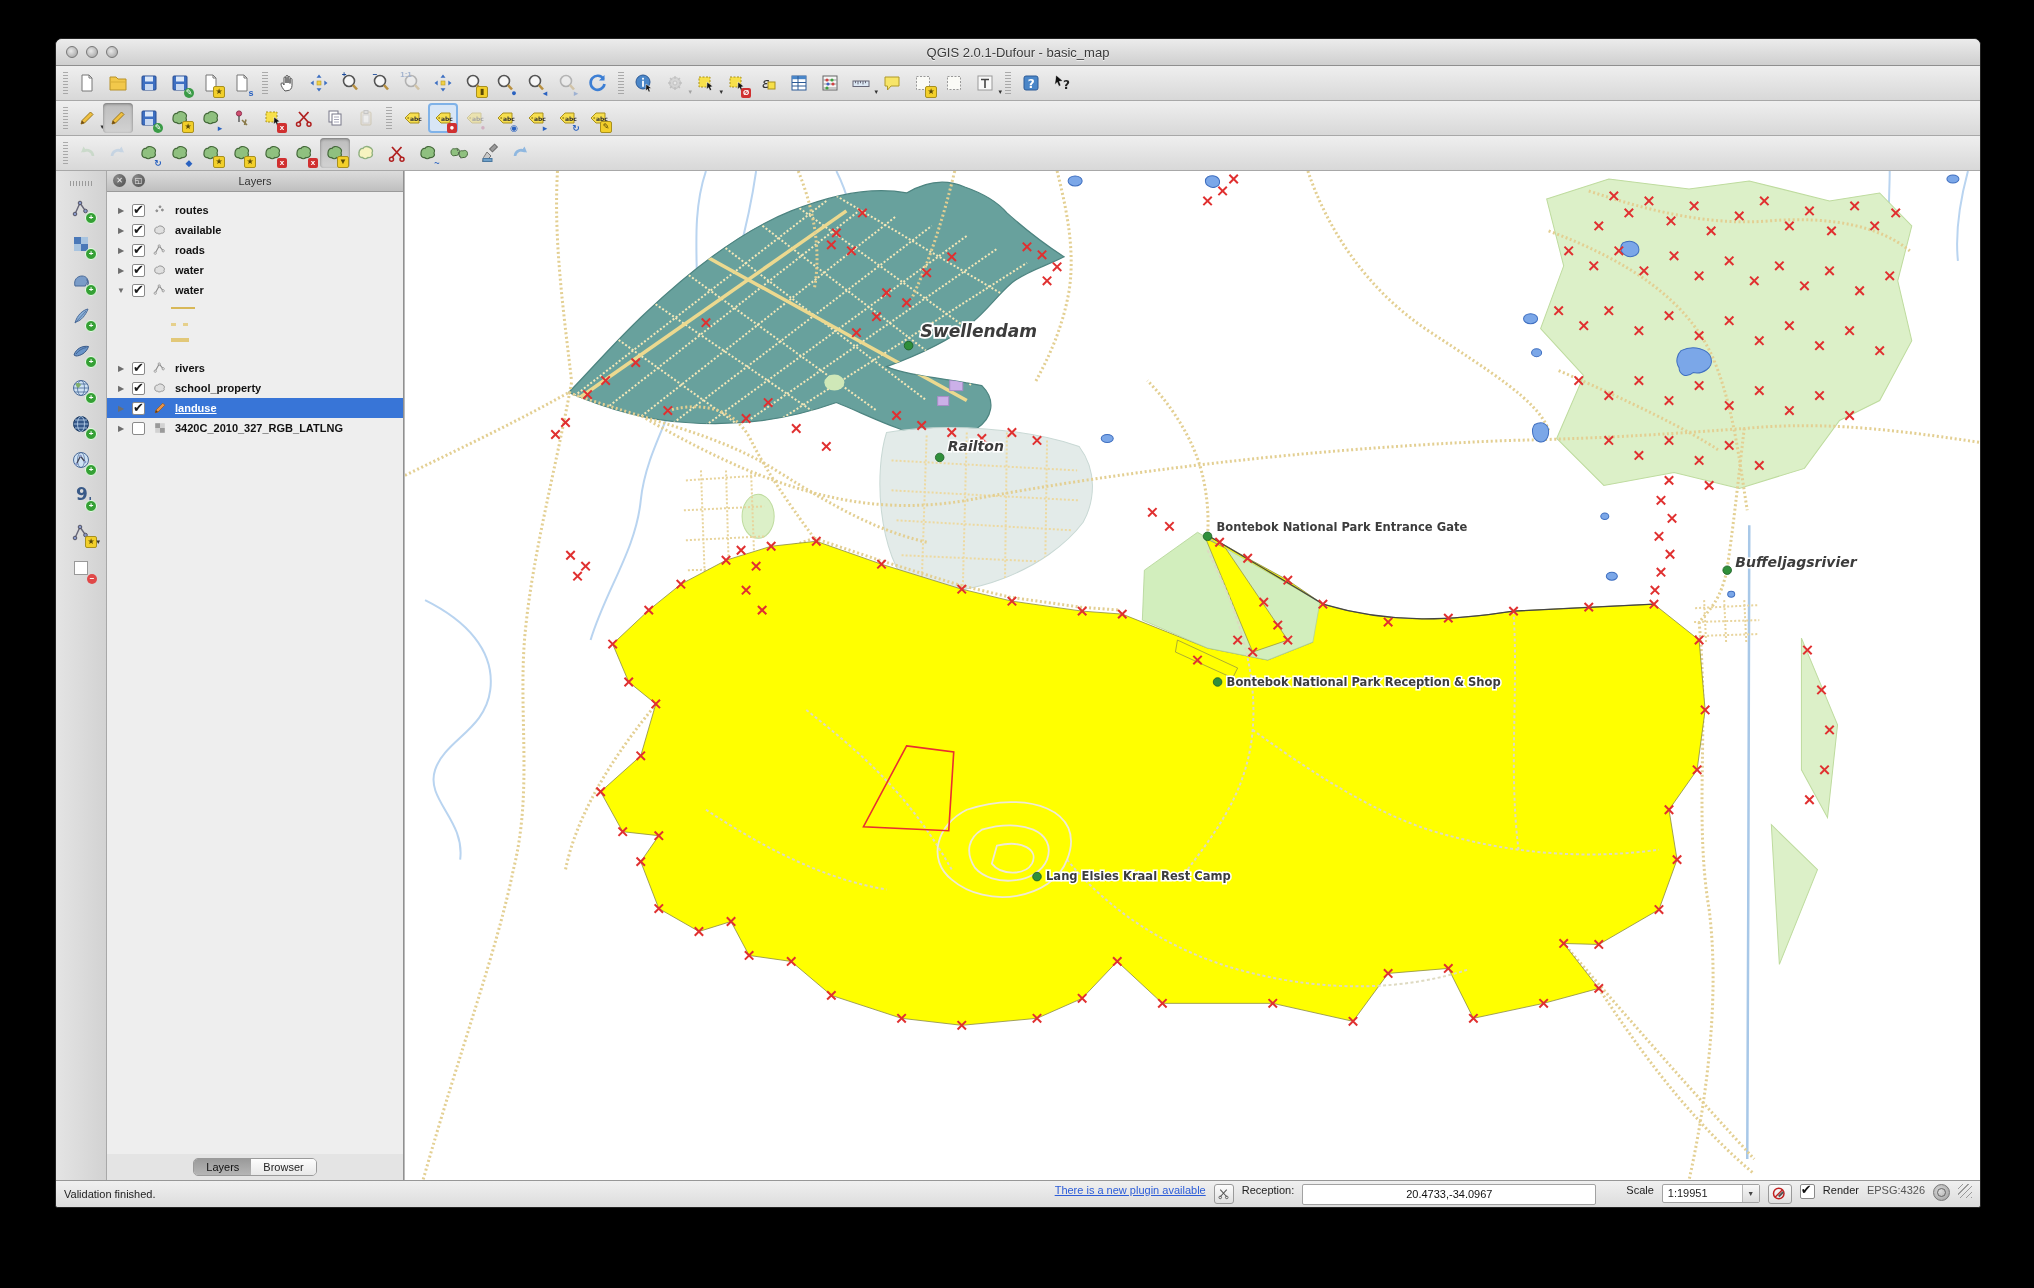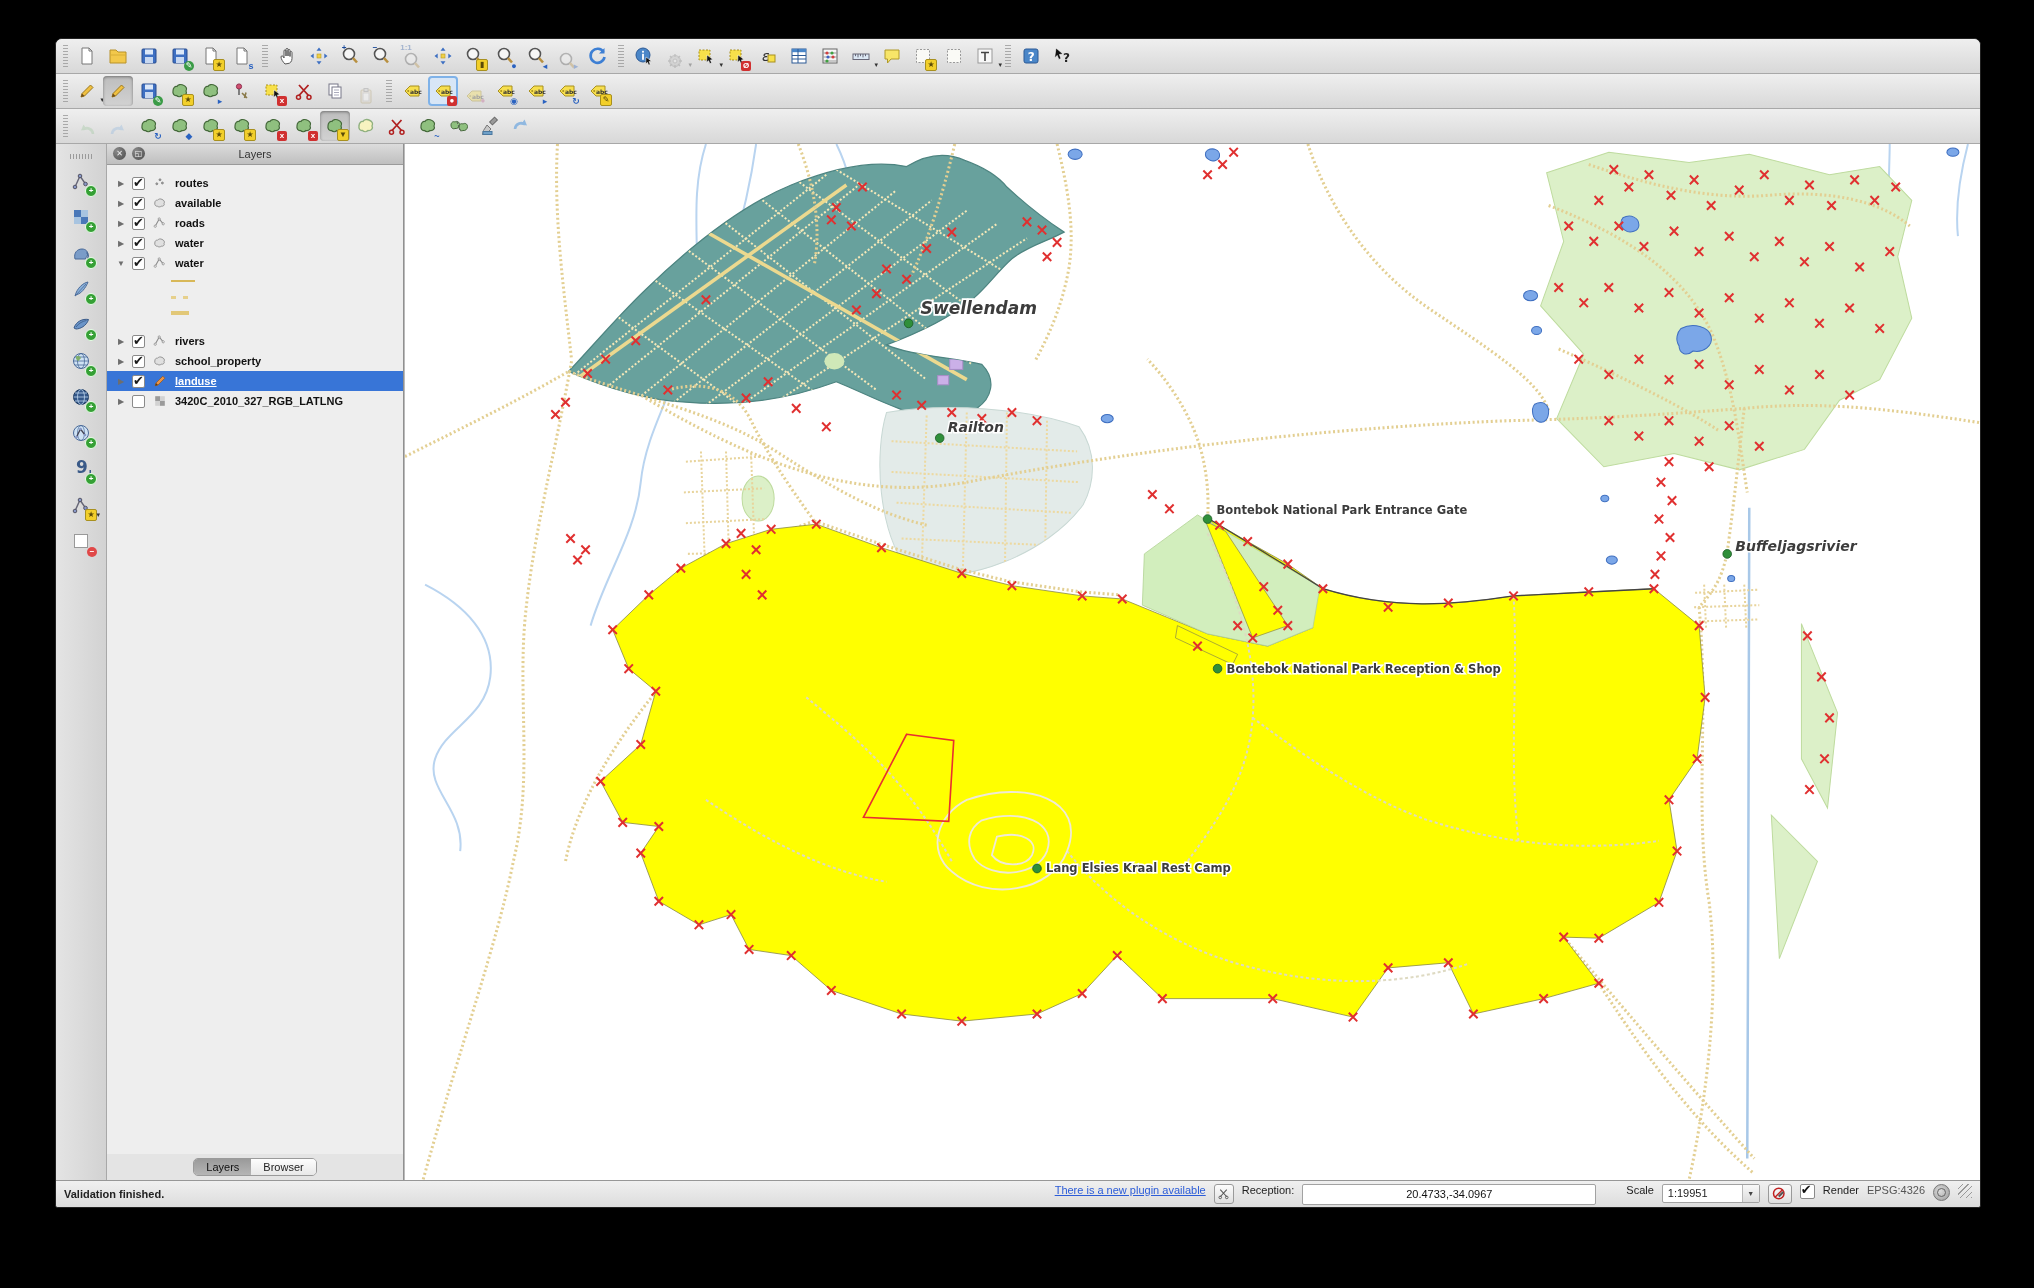--- a/index.html
+++ b/index.html
@@ -18,21 +18,21 @@
     border-bottom:1px solid #a8a8a8;padding:0 4px;flex:0 0 34px;gap:1px;}
   .toolbar::before{content:"";width:5px;height:22px;margin:0 3px;
     background:repeating-linear-gradient(to bottom,#9a9a9a 0 1px,transparent 1px 3px);
     background-size:1px 100%;background-repeat:repeat-x;opacity:.8;}
   .tsep{width:6px;height:22px;margin:0 4px;
     background:repeating-linear-gradient(to bottom,#9a9a9a 0 1px,transparent 1px 3px);
     background-size:1px 100%;background-repeat:repeat-x;opacity:.8;}
   .tb-btn{position:relative;width:30px;height:30px;display:flex;align-items:center;justify-content:center;border-radius:4px;flex:0 0 auto;}
   .tb-btn.active{background:linear-gradient(#bdbdbd,#d2d2d2);box-shadow:inset 0 1px 3px rgba(0,0,0,.4);}
   .tb-btn.selected{background:#d8e6f6;box-shadow:inset 0 0 0 2px #7fb2e8;}
-  .tb-btn.disabled{opacity:.35;align-items:flex-end;}
+  .tb-btn.disabled{opacity:.35;}
   .ic{width:20px;height:20px;}
   .gly{position:absolute;left:1px;top:2px;width:16px;text-align:center;font-size:8px;font-weight:bold;color:#1a4a9a;pointer-events:none;}
   .badge{position:absolute;right:1px;bottom:0;font-size:8px;line-height:10px;min-width:10px;height:10px;
     border-radius:2px;text-align:center;font-weight:bold;pointer-events:none;}
   .by{background:#f2cf2a;color:#5a4a08;border:1px solid #a8901f;line-height:9px;}
   .bg{background:#3a9b46;color:#fff;border-radius:50%;}
   .br{background:#d03030;color:#fff;}
   .br2{background:#e04848;color:#fff;border-radius:50%;}
   .bb{color:#2a62c0;background:transparent;font-size:9px;}
   .bp{color:#c06090;background:transparent;}
@@ -73,21 +73,21 @@
   .seg .tabbtn.on{background:linear-gradient(#9a9a9a,#b5b5b5);color:#111;}
   
   #map{flex:1 1 auto;background:#fff;position:relative;min-width:0;border-left:1px solid #bbb;}
   #map-svg{position:absolute;left:0;top:0;width:100%;height:100%;}
   .lbl-town{font:italic bold 17px "DejaVu Sans",sans-serif;fill:#3c3c3c;stroke:#fff;stroke-width:3.4px;paint-order:stroke;}
   .lbl-town2{font:italic bold 14px "DejaVu Sans",sans-serif;fill:#3c3c3c;stroke:#fff;stroke-width:3px;paint-order:stroke;}
   .lbl-poi{font:bold 11.5px "DejaVu Sans",sans-serif;fill:#3c3c3c;stroke:#fff;stroke-width:3px;paint-order:stroke;}
   
   #statusbar{flex:0 0 26px;background:linear-gradient(#f0f0f0,#dcdcdc);border-top:1px solid #979797;
     display:flex;align-items:center;font-size:11px;color:#222;padding:0 8px;gap:8px;}
-  #status-msg{flex:0 0 auto;font-weight:bold;}
+  #status-msg{flex:0 0 auto;}
   #status-right{margin-left:auto;display:flex;align-items:flex-start;gap:8px;}
   .link{color:#2b5cd8;text-decoration:underline;}
   .sb-box{width:18px;height:18px;background:linear-gradient(#fcfcfc,#e0e0e0);border:1px solid #9a9a9a;border-radius:3px;
     display:flex;align-items:center;justify-content:center;}
   #coord-input{width:288px;height:17px;background:#fff;border:1px solid #a2a2a2;border-radius:2px;
     font-size:11px;text-align:center;color:#111;font-family:"Liberation Sans",sans-serif;}
   .combo{width:96px;height:17px;background:#fff;border:1px solid #a2a2a2;border-radius:2px;display:flex;align-items:center;}
   .combo .cval{flex:1;padding-left:5px;font-size:11px;}
   .combo .carr{flex:0 0 16px;height:100%;background:linear-gradient(#f8f8f8,#dcdcdc);border-left:1px solid #b8b8b8;
     font-size:7px;color:#444;display:flex;align-items:center;justify-content:center;}
@@ -311,20 +311,28 @@
     <g id="lyr-raster">
         <rect x="4" y="4" width="6" height="6" fill="#9a9a9a"></rect>
         <rect x="10" y="10" width="6" height="6" fill="#9a9a9a"></rect>
         <rect x="10" y="4" width="6" height="6" fill="#d2d2d2"></rect>
         <rect x="4" y="10" width="6" height="6" fill="#d2d2d2"></rect>
       </g>
   </defs>
 </svg>
 
 <div id="window">
+  <div id="titlebar">
+    <div class="tlights">
+      <span class="tlight"></span>
+      <span class="tlight"></span>
+      <span class="tlight"></span>
+    </div>
+    <span class="title">QGIS 2.0.1-Dufour - basic_map</span>
+  </div>
 
   <div class="toolbar">
       <div class="tb-btn">
         <svg class="ic" viewBox="0 0 20 20">
           <use href="#page"></use>
         </svg>
       </div>
       <div class="tb-btn">
         <svg class="ic" viewBox="0 0 20 20">
           <use href="#folder"></use>

